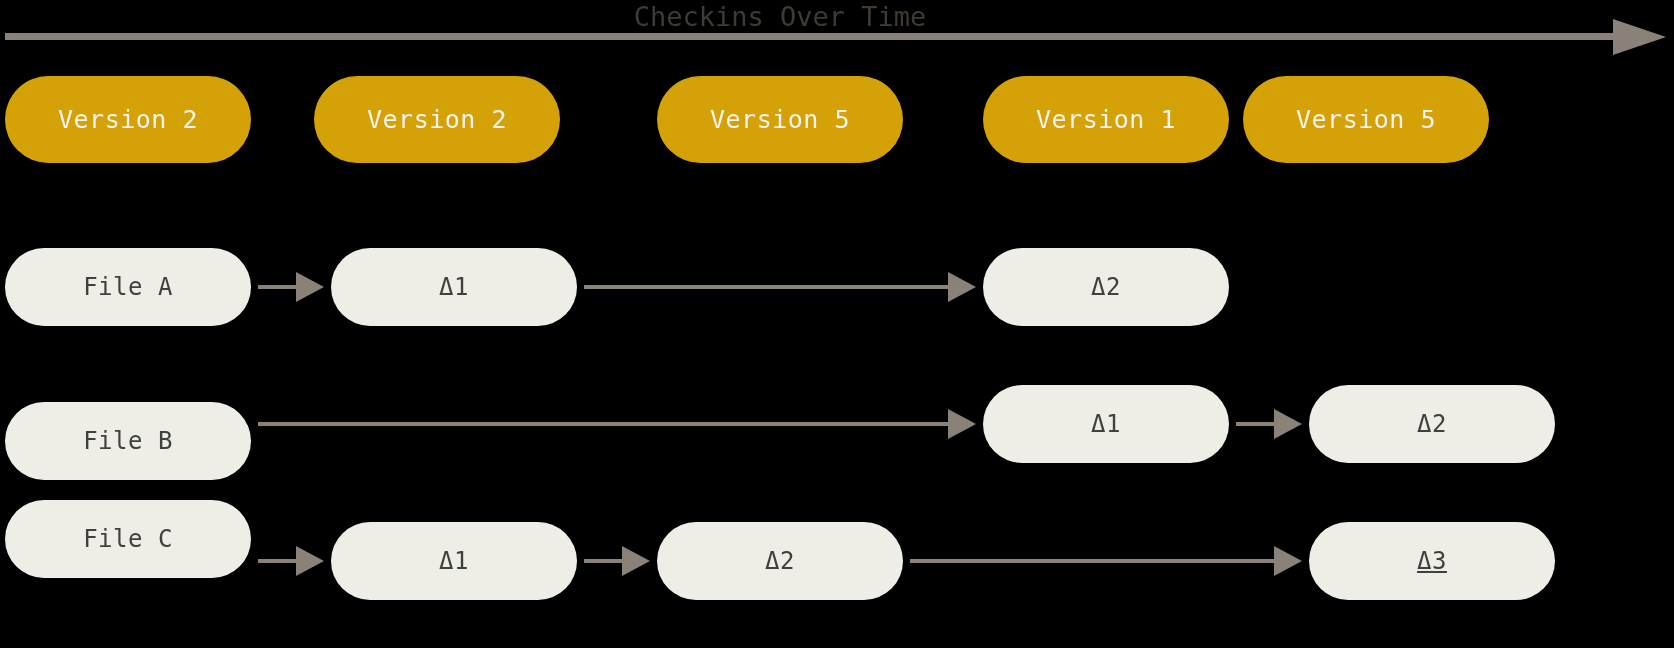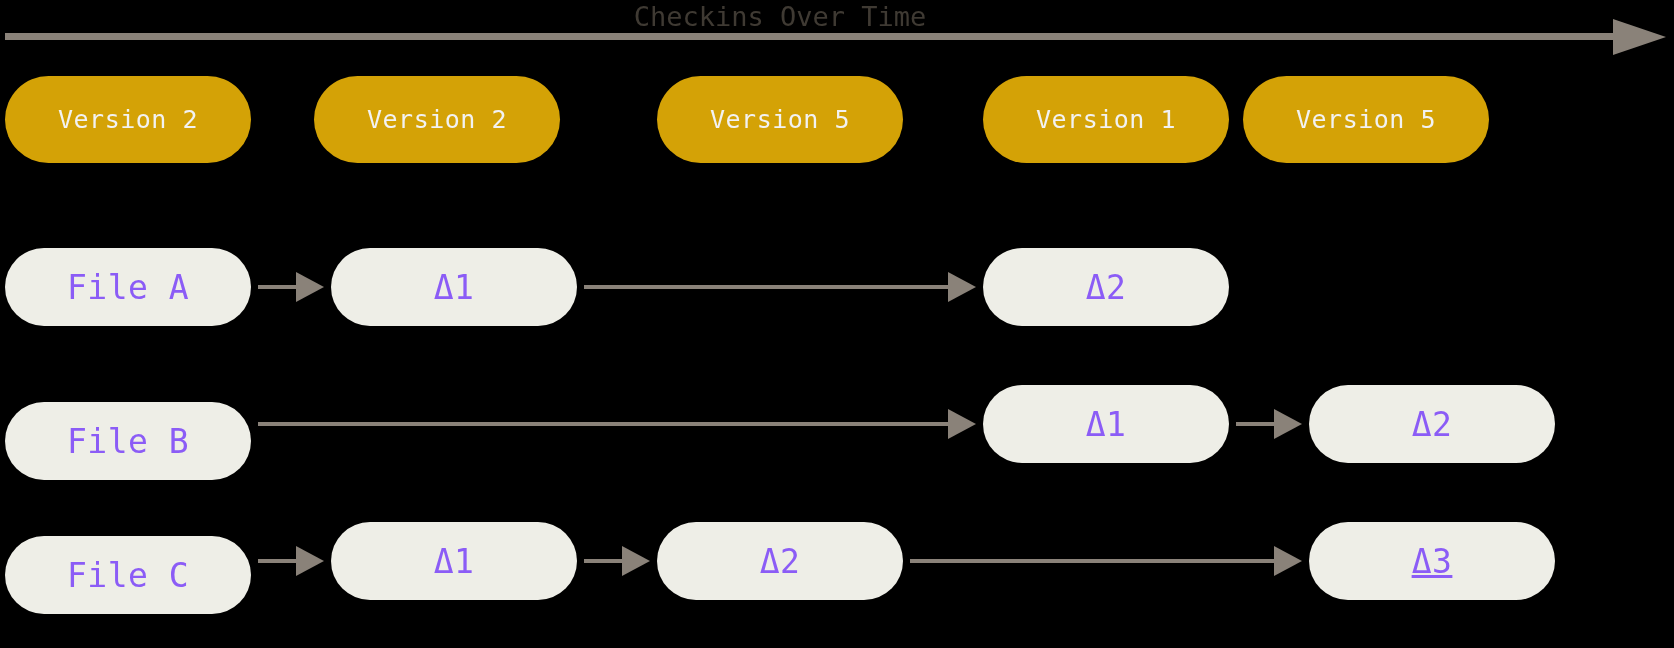--- a/index.html
+++ b/index.html
@@ -63,25 +63,25 @@
     letter-spacing: 0.5px;
     white-space: nowrap;
   }
 
   
   .node-box {
     position: absolute;
     height: 78px;
     border-radius: 39px;
     background: #eeeee7;
-    color: #8b5cf6;
+    color: #404040;
     display: flex;
     align-items: center;
     justify-content: center;
-    font-size: 33px;
+    font-size: 24px;
     letter-spacing: 0.5px;
     white-space: nowrap;
   }
 
   
   .arrow-line {
     position: absolute;
     height: 4px;
     background: #8a8279;
   }
@@ -125,19 +125,19 @@
       <div class="arrow-head" style="left: 1274px; top: 409px;"></div>
       <div class="node-box" style="left: 5px; top: 402px; width: 246px;">File B</div>
       <div class="node-box" style="left: 983px; top: 385px; width: 246px;">Δ1</div>
       <div class="node-box" style="left: 1309px; top: 385px; width: 246px;">Δ2</div>
       <div class="arrow-line" style="left: 258px; top: 559px; width: 40px;"></div>
       <div class="arrow-head" style="left: 296px; top: 546px;"></div>
       <div class="arrow-line" style="left: 584px; top: 559px; width: 40px;"></div>
       <div class="arrow-head" style="left: 622px; top: 546px;"></div>
       <div class="arrow-line" style="left: 910px; top: 559px; width: 366px;"></div>
       <div class="arrow-head" style="left: 1274px; top: 546px;"></div>
-      <div class="node-box" style="left: 5px; top: 536px; width: 246px;">File C</div>
+      <div class="node-box" style="left: 5px; top: 500px; width: 246px;">File C</div>
       <div class="node-box" style="left: 331px; top: 522px; width: 246px;">Δ1</div>
       <div class="node-box" style="left: 657px; top: 522px; width: 246px;">Δ2</div>
       <div class="node-box" style="left: 1309px; top: 522px; width: 246px; text-decoration: underline;">Δ3</div>
     </div>
 
 </div>
 
 </body></html>

